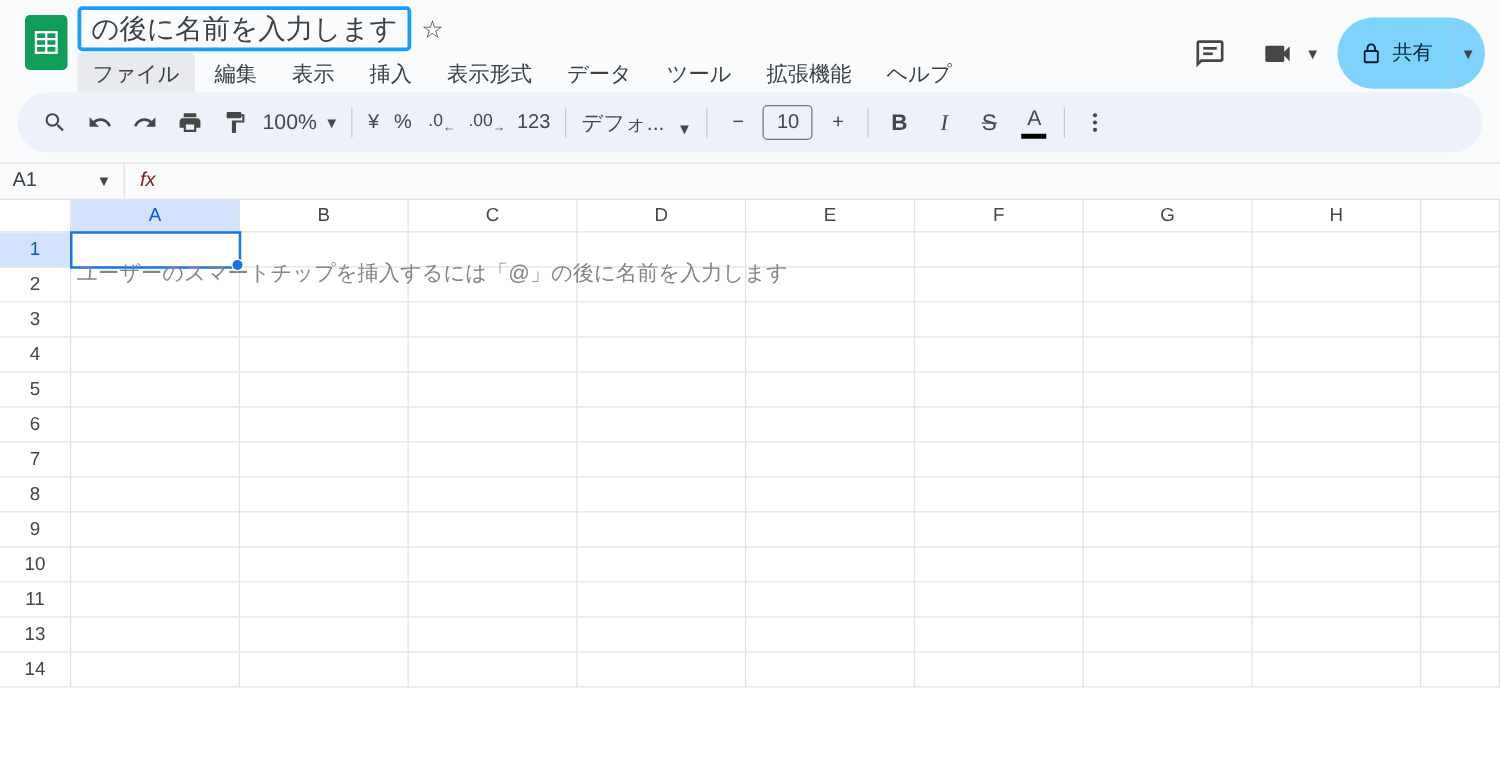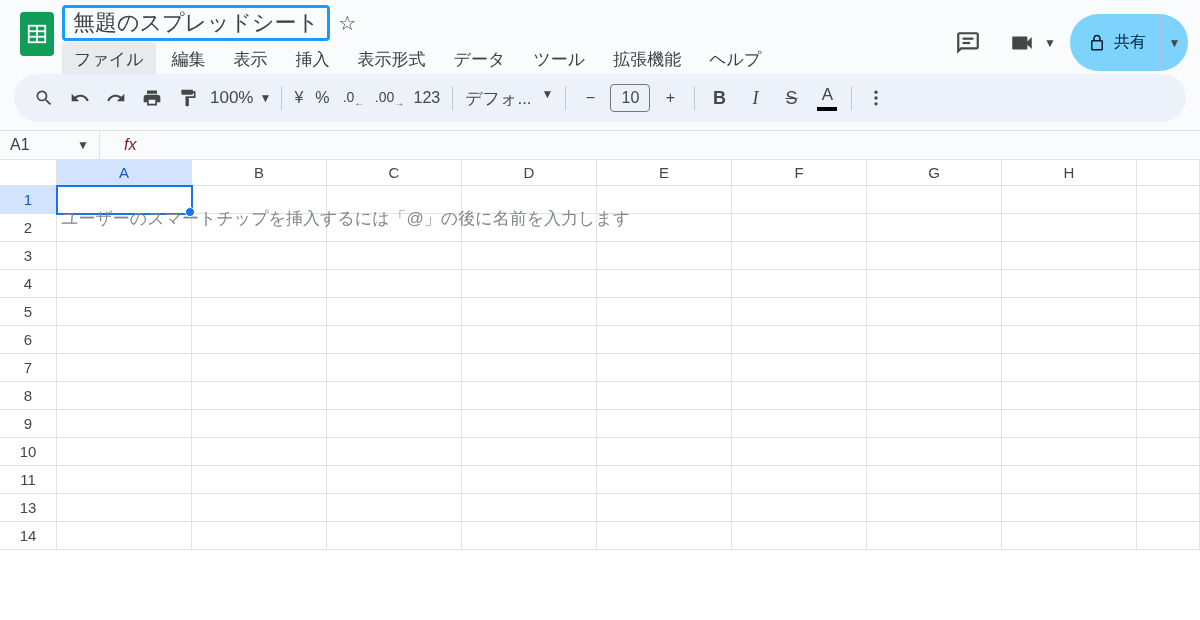--- a/index.html
+++ b/index.html
@@ -28,28 +28,28 @@
   .share-drop { width: 28px; display: flex; align-items: center; justify-content: center; border-left: 1px solid #a8c7e6; height: 100%; cursor: pointer; }
 
   
   .toolbar-wrap { padding: 0 14px 8px 14px; }
   .toolbar { background: #edf2fa; border-radius: 40px; height: 48px; display: flex; align-items: center; padding: 0 12px; gap: 0; }
   .tbtn { width: 36px; height: 34px; display: flex; align-items: center; justify-content: center; border-radius: 4px; cursor: pointer; color: #444746; }
   .tbtn svg { width: 20px; height: 20px; fill: #444746; }
   .tbtn.txt { font-size: 16px; width: auto; padding: 0 6px; }
   .sep { width: 1px; height: 24px; background: #c7c7c7; margin: 0 6px; }
   .zoom { display: flex; align-items: center; gap: 6px; font-size: 17px; color: #444746; padding: 0 4px; cursor: pointer; }
-  .font-sel { display: flex; align-items: flex-start; gap: 10px; font-size: 17px; padding: 0 6px; cursor: pointer; max-width: 110px;}
+  .font-sel { display: flex; align-items: flex-end; gap: 10px; font-size: 17px; padding: 0 6px; cursor: pointer; max-width: 110px;}
   .font-size { display: flex; align-items: center; gap: 2px; }
   .size-box { border: 1px solid #747775; border-radius: 4px; width: 40px; height: 28px; display: flex; align-items: center; justify-content: center; font-size: 16px; }
   .textcolor { display:flex; flex-direction:column; align-items:center; gap:2px; }
   .textcolor .bar { width:20px; height:4px; background:#000; }
 
   
-  .formula-bar { display: flex; align-items: center; height: 30px; border-top: 1px solid #e1e3e1; border-bottom: 1px solid #e1e3e1; gap: 12px; }
+  .formula-bar { display: flex; align-items: center; height: 30px; border-top: 1px solid #e1e3e1; border-bottom: 1px solid #e1e3e1; }
   .name-box { width: 100px; display: flex; align-items: center; justify-content: space-between; padding: 0 10px; font-size: 16px; color: #3c4043; border-right: 1px solid #e1e3e1; height: 100%; cursor: pointer;}
   .fx-area { display: flex; align-items: center; padding: 0 12px; gap: 6px; font-style: italic; color: #7f1d1d; font-size: 16px; }
 
   
   .grid { flex: 1; overflow: hidden; display: flex; flex-direction: column; background: #ffffff; }
   .col-headers { display: flex; height: 26px; }
   .corner { width: 57px; border-right: 1px solid #e1e3e1; border-bottom: 1px solid #e1e3e1; background: #ffffff; }
   .col-h { width: 135px; border-right: 1px solid #e1e3e1; border-bottom: 1px solid #e1e3e1; display: flex; align-items: center; justify-content: center; font-size: 15px; color: #444746; cursor: pointer; }
   .col-h.sel { background: #d3e3fd; color: #0b57d0; }
 
@@ -74,21 +74,21 @@
         <svg viewBox="0 0 24 24">
             <rect x="3" y="3" width="18" height="18" fill="none" stroke="#fff" stroke-width="2"></rect>
             <line x1="3" y1="9" x2="21" y2="9" stroke="#fff" stroke-width="2"></line>
             <line x1="3" y1="15" x2="21" y2="15" stroke="#fff" stroke-width="2"></line>
             <line x1="12" y1="3" x2="12" y2="21" stroke="#fff" stroke-width="2"></line>
           </svg>
       </div>
     </div>
     <div class="title-area">
       <div class="title-row">
-        <span class="doc-title">無題のスプレッドシート</span>
+        <span class="doc-title">の後に名前を入力します</span>
         <span class="star">☆</span>
       </div>
       <div class="menubar">
         <span class="menu-item active">ファイル</span>
         <span class="menu-item">編集</span>
         <span class="menu-item">表示</span>
         <span class="menu-item">挿入</span>
         <span class="menu-item">表示形式</span>
         <span class="menu-item">データ</span>
         <span class="menu-item">ツール</span>

